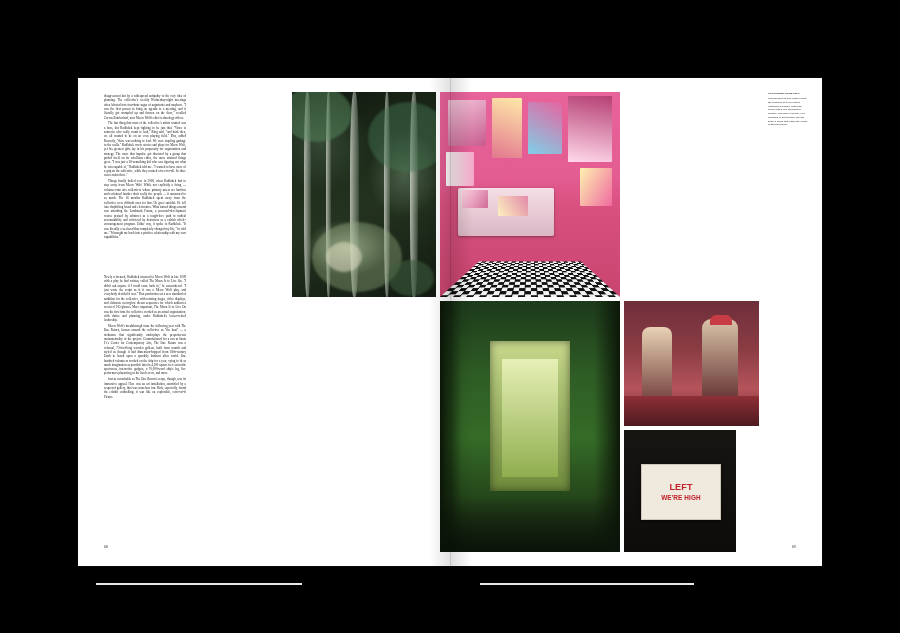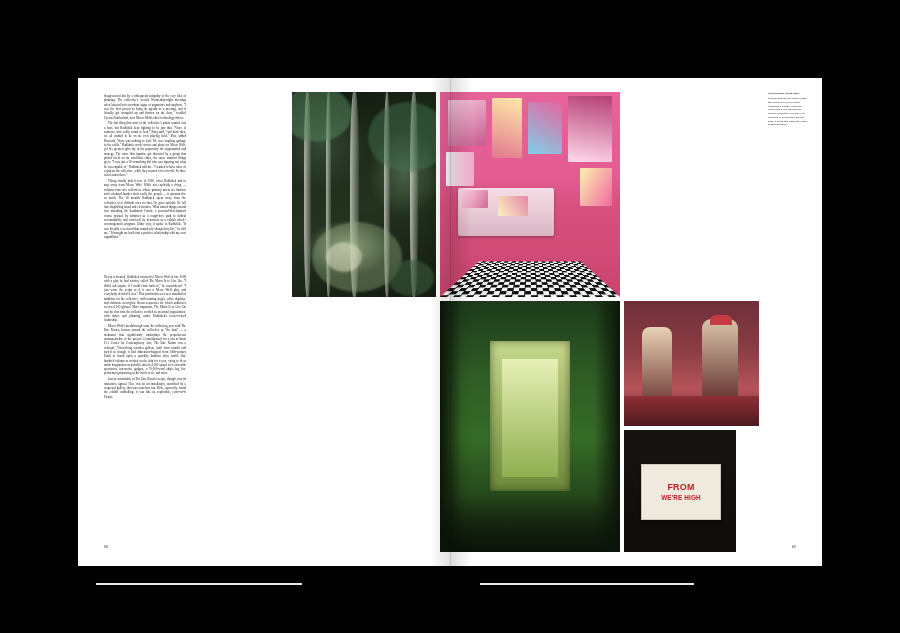--- a/index.html
+++ b/index.html
@@ -294,20 +294,20 @@
 
     <div class="photo" id="photo-people">
       <div style="position:absolute;left:18px;top:26px;width:30px;height:70px;background:linear-gradient(180deg,#e8d2b4,#7b4a45);border-radius:8px 8px 0 0;"></div>
       <div style="position:absolute;left:78px;top:18px;width:36px;height:78px;background:linear-gradient(180deg,#d9c3a8,#6a3a38);border-radius:9px 9px 0 0;"></div>
       <div style="position:absolute;left:86px;top:14px;width:22px;height:10px;background:#c63b44;border-radius:6px 6px 0 0;"></div>
       <div class="table"></div>
     </div>
 
     <div class="photo" id="photo-sign">
       <div id="signbox">
-        <div class="l1">FROM</div>
+        <div class="l1">LEFT</div>
         <div class="l2">WE'RE HIGH</div>
       </div>
     </div>
 
     <div id="gutter"></div>
   </div>
 </div>
 
 </body></html>

